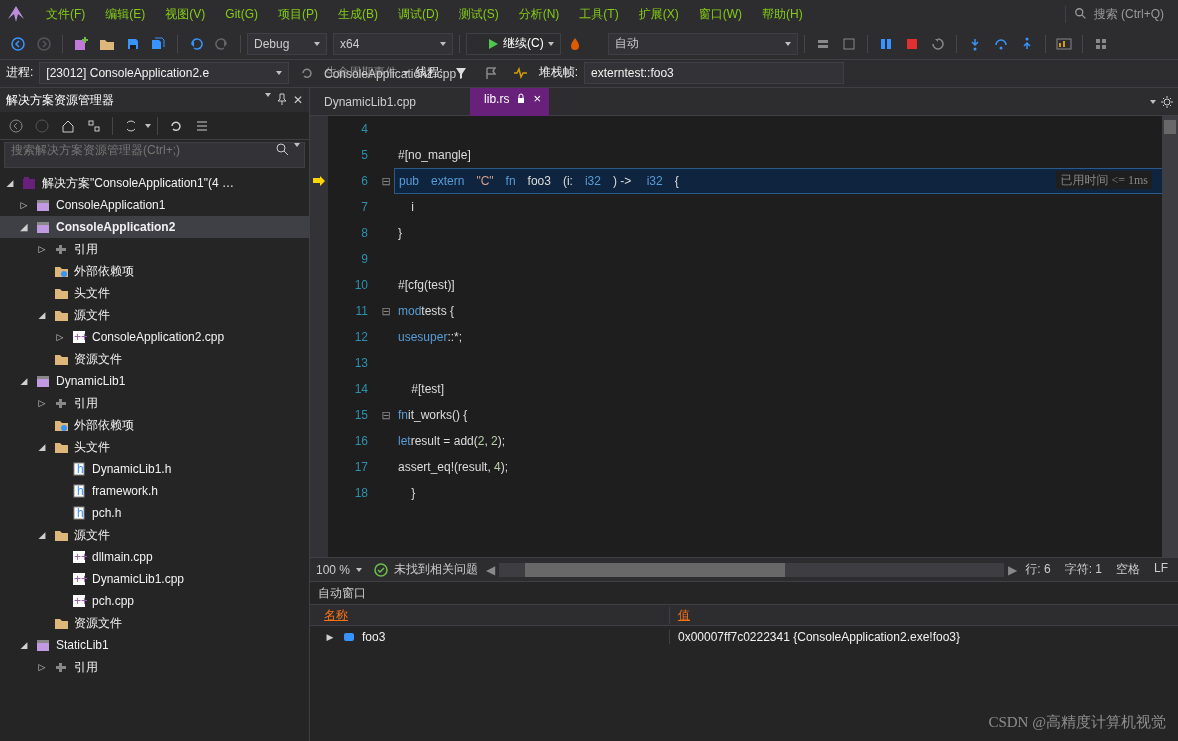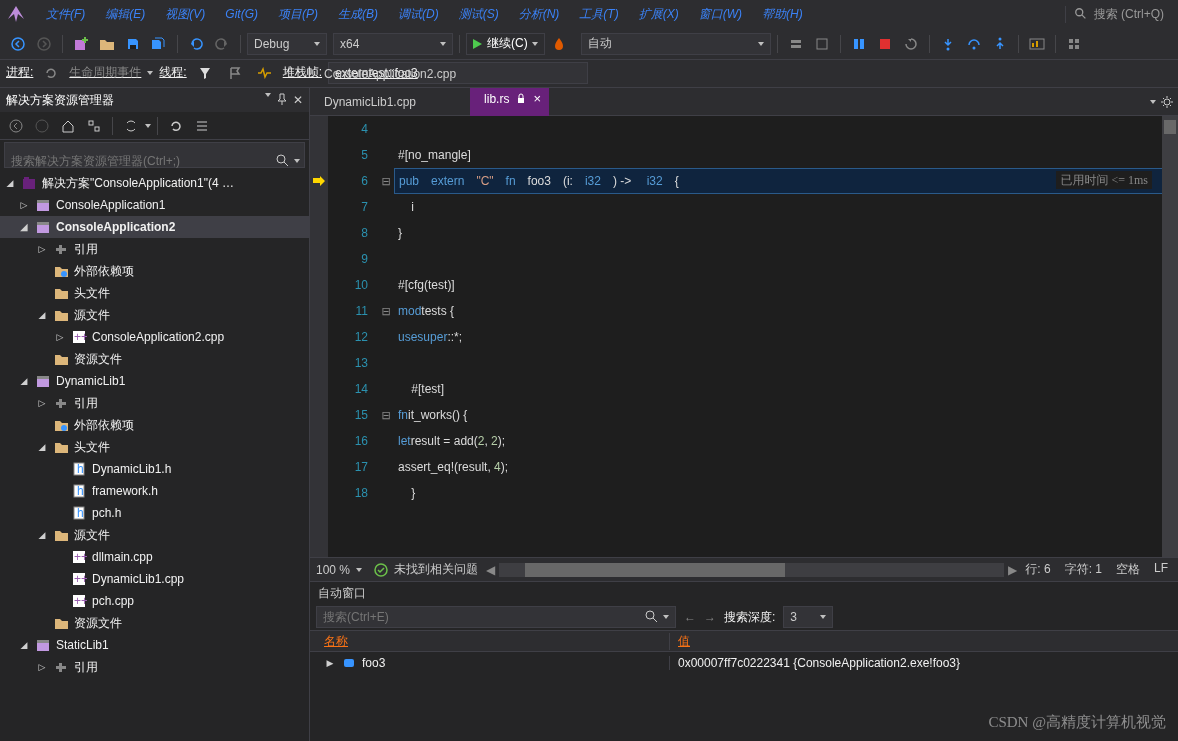--- a/index.html
+++ b/index.html
@@ -1,37 +1,37 @@
 <!DOCTYPE html>
 <html><head>
 <meta charset="utf-8">
 <style>
 * { margin:0; padding:0; box-sizing:border-box; font-family:"Microsoft YaHei",Segoe UI,sans-serif; font-size:12px; }
 body { background:#2d2d30; color:#f1f1f1; width:1178px; height:741px; overflow:hidden; position:relative; }
 svg { display:block; }
 .top { display:flex; flex-direction:column; }
 .menubar { display:flex; align-items:center; height:28px; background:#2d2d30; padding:0 6px; gap:0; }
 .logo { display:flex; align-items:center; gap:3px; margin-right:10px; }
-.menu-item { padding:4px 10px; cursor:default; color:#3b82f6;font-style:italic; }
+.menu-item { padding:4px 10px; cursor:default; color:#84cc16; }
 .search-global { margin-left:auto; display:flex; align-items:center; color:#999; padding:0 8px; gap:6px; border-left:1px solid #3f3f46;}
 .toolbar { display:flex; align-items:center; height:32px; background:#2d2d30; padding:2px 6px; gap:2px; border-bottom:1px solid #3f3f46;}
 .tb-btn { width:24px; height:24px; display:flex; align-items:center; justify-content:center; border-radius:2px; }
 .tb-sep { width:1px; height:18px; background:#46464a; margin:0 4px; }
 .tb-combo { display:flex; align-items:center; height:22px; background:#333337; border:1px solid #3f3f46; color:#ccc; padding:0 6px; gap:4px; font-size:12px; }
 .tb-combo.run { background:#2d2d30; border:1px solid #3f3f46; color:#fff; }
-.debugbar { display:flex; align-items:center; height:28px; background:#2d2d30; padding:2px 6px 4px 6px; gap:6px; border-bottom:1px solid #3f3f46;text-decoration:underline;}
+.debugbar { display:flex; align-items:center; height:28px; background:#2d2d30; padding:2px 6px 4px 6px; gap:6px; border-bottom:1px solid #3f3f46;}
 .db-label { color:#f1f1f1; }
 .db-combo { display:flex; align-items:center; height:22px; background:#333337; border:1px solid #3f3f46; padding:0 6px; gap:6px; flex:0 0 auto; }
 .db-combo.wide1 { width:250px; } .db-combo.wide2 { width:230px; }
 .layout { display:flex; height:calc(741px - 88px); }
 .sidebar { width:310px; background:#252526; border-right:1px solid #3f3f46; display:flex; flex-direction:column; }
 .panel-title { display:flex; align-items:center; height:24px; padding:0 6px; background:#2d2d30; color:#fff; gap:4px;}
 .panel-title .sp { margin-left:auto; display:flex; gap:6px; }
 .panel-tb { display:flex; align-items:center; height:28px; background:#252526; padding:0 4px; gap:2px; border-bottom:1px solid #3f3f46;}
-.panel-search { display:flex; align-items:center; height:26px; margin:2px 4px; background:#333337; border:1px solid #3f3f46; padding:12px 4px 0 6px; }
+.panel-search { display:flex; align-items:flex-start; height:26px; margin:2px 4px; background:#333337; border:1px solid #3f3f46; padding:0 4px 0 6px; }
 .panel-search input { flex:1; background:transparent; border:0; color:#999; outline:none; font-size:12px; }
 .tree { flex:1; overflow:auto; padding:2px 0; }
 .tree-row { display:flex; align-items:center; height:22px; gap:5px; padding-right:4px; white-space:nowrap;}
 .tree-row.sel-strong { background:#3f3f46; font-weight:bold; }
 .tw { display:inline-block; text-align:center; width:12px; color:#d0d0d0; font-size:9px;}
 .ic { width:16px; height:16px; display:flex; align-items:center; justify-content:center; }
 .main { flex:1; display:flex; flex-direction:column; min-width:0; }
 .tabs { display:flex; align-items:center; height:28px; background:#2d2d30; border-bottom:1px solid #3f3f46; }
 .tab { display:flex; align-items:center; height:28px; padding:0 14px; color:#ccc; gap:6px; }
 .tab.active { background:#68217a; color:#fff; padding:0 8px 6px 14px;justify-content:flex-end; }
@@ -142,33 +142,33 @@
   <span class="tb-sep"></span>
   <span class="tb-combo" style="width:80px;">
         <span>Debug</span>
         <span class="arrow-ico tri-d-sm" style="margin-left:auto"></span>
       </span>
   <span class="tb-combo" style="width:120px; margin-left:4px;gap:32px;">
         <span>x64</span>
         <span class="arrow-ico tri-d-sm" style="margin-left:auto"></span>
       </span>
   <span class="tb-sep"></span>
-  <span class="tb-combo run" style="padding-left:4px;">
+  <span class="tb-combo run" style="padding-left:20px;">
     <svg width="12" height="12">
           <path d="M2 1 L11 6 L2 11 Z" fill="#4ec94e"></path>
         </svg>
     <span>继续(C)</span>
     <span class="arrow-ico tri-d-sm"></span>
   </span>
   <span class="tb-btn">
         <svg width="14" height="14">
           <path d="M7 1c2 3 4 5 4 8a4 4 0 0 1-8 0c0-3 2-5 4-8z" fill="#e05a00"></path>
         </svg>
       </span>
-  <span class="tb-combo" style="width:190px; margin-left:8px;">
+  <span class="tb-combo" style="width:190px; margin-left:19px;">
         <span>自动</span>
         <span class="arrow-ico tri-d-sm" style="margin-left:auto"></span>
       </span>
   <span class="tb-sep"></span>
   <span class="tb-btn">
         <svg width="14" height="14">
           <rect x="2" y="3" width="10" height="3" fill="#888"></rect>
           <rect x="2" y="8" width="10" height="3" fill="#888"></rect>
         </svg>
       </span>
@@ -228,20 +228,24 @@
           <rect x="2" y="2" width="4" height="4" fill="#888"></rect>
           <rect x="8" y="2" width="4" height="4" fill="#888"></rect>
           <rect x="2" y="8" width="4" height="4" fill="#888"></rect>
           <rect x="8" y="8" width="4" height="4" fill="#888"></rect>
         </svg>
       </span>
  </div>
 
  <div class="debugbar">
   <span class="db-label">进程:</span>
+  <span class="db-combo wide1">
+        <span>[23012] ConsoleApplication2.e</span>
+        <span class="arrow-ico tri-d-sm" style="margin-left:auto"></span>
+      </span>
   <span class="tb-btn">
         <svg width="14" height="14">
           <path d="M3 7a4 4 0 1 1 1 3" fill="none" stroke="#888" stroke-width="1.5"></path>
         </svg>
       </span>
   <span class="db-label" style="color:#888">生命周期事件</span>
   <span class="arrow-ico tri-d-sm"></span>
   <span class="db-label">线程:</span>
   <span class="tb-btn">
         <svg width="14" height="14">
@@ -658,37 +662,20 @@
     <div class="right">
       <span>行: 6</span>
       <span>字符: 1</span>
       <span>空格</span>
       <span>LF</span>
     </div>
   </div>
 
   <div class="bottompanel">
     <div class="bp-title">自动窗口</div>
-    <div class="bp-search">
-      <span class="bp-input">
-        <input placeholder="搜索(Ctrl+E)" style="">
-        <svg width="14" height="14">
-              <circle cx="5" cy="5" r="4" stroke="#ccc" fill="none"></circle>
-              <line x1="8" y1="8" x2="12" y2="12" stroke="#ccc"></line>
-            </svg>
-        <span class="arrow-ico tri-d-sm" style="margin-left:4px"></span>
-      </span>
-      <span style="color:#888">←</span>
-      <span style="color:#888">→</span>
-      <span>搜索深度:</span>
-      <span class="tb-combo" style="width:50px">
-            <span>3</span>
-            <span class="arrow-ico tri-d-sm" style="margin-left:auto"></span>
-          </span>
-    </div>
     <div class="bp-table">
       <div class="bp-hdr">
         <div class="bp-c1">名称</div>
         <div class="bp-c2">值</div>
       </div>
       <div class="bp-row">
         <div class="bp-c1" style="display:flex;align-items:center;gap:6px;">
           <span class="tw">▶</span>
           <svg width="14" height="14">
                 <rect x="2" y="3" width="10" height="8" rx="2" fill="#3794ff"></rect>

